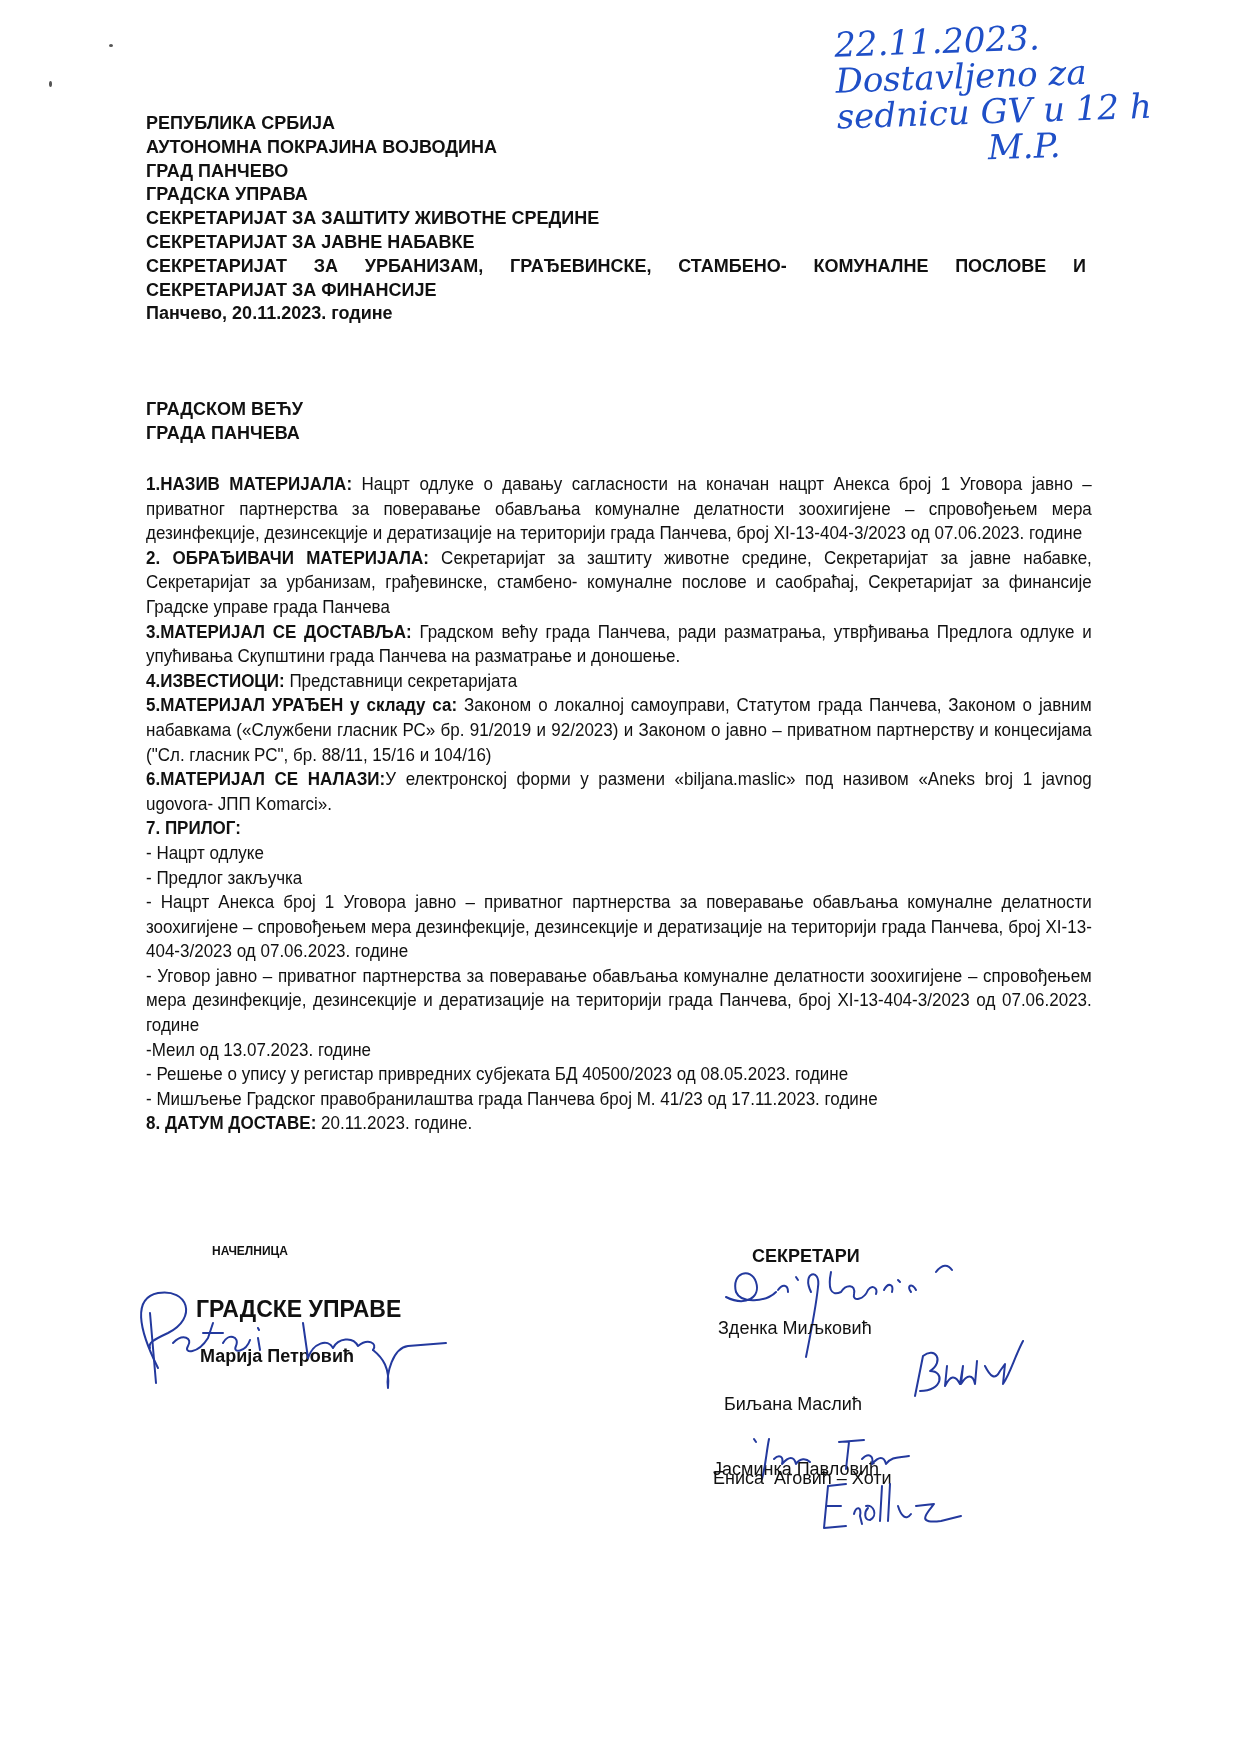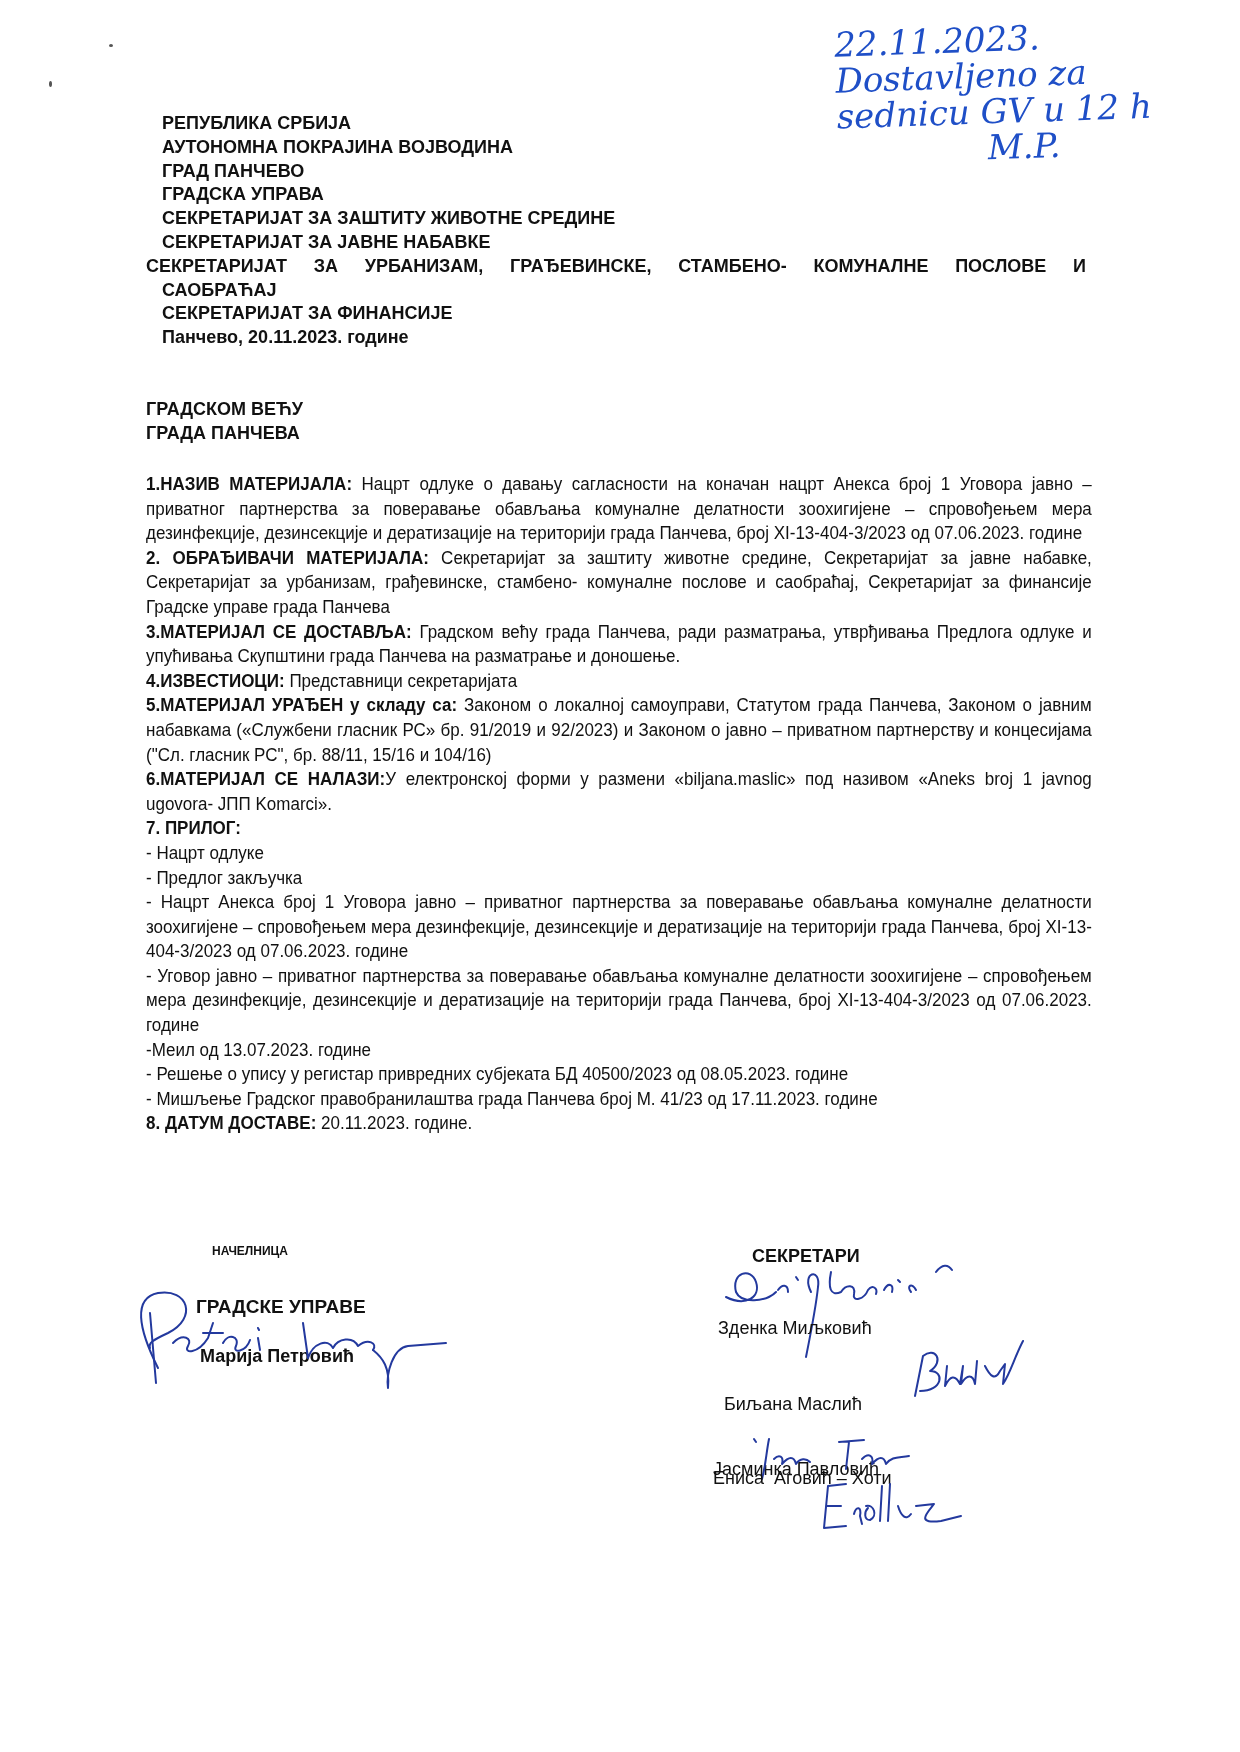--- a/index.html
+++ b/index.html
@@ -1,37 +1,37 @@
 <!DOCTYPE html>
 <html><head>
 <meta charset="utf-8">
 <style>
   html, body { margin: 0; padding: 0; background: #ffffff; }
   body { width: 1240px; height: 1752px; position: relative; overflow: hidden; color: #111; }
   .page { position: absolute; inset: 0; background: #fff; }
 
   .header { position: absolute; left: 146px; top: 112px; width: 940px;
     font-family: "Liberation Sans", sans-serif; font-weight: bold; font-size: 18px; line-height: 23.8px; }
-  .header .line { white-space: nowrap; margin-left: 16px; }
+  .header .line { white-space: nowrap; }
   .header .justify-line { text-align: justify; text-align-last: justify; width: 940px; white-space: normal; }
 
   .addressee { position: absolute; left: 146px; top: 397px;
     font-family: "Liberation Sans", sans-serif; font-weight: bold; font-size: 18px; line-height: 24px; }
 
   .body { position: absolute; left: 146px; top: 472px; width: 946px;
     font-family: "Liberation Sans", sans-serif; font-size: 18.3px; line-height: 24.6px;
     text-align: justify; transform: scaleX(0.93); transform-origin: left top; width: 1017px; }
   .body .sec { margin: 0; }
   .body .lbl { font-weight: bold; }
   .body .item { margin: 0; }
 
   .sig-left-title { position: absolute; left: 212px; top: 1244px;
     font-family: "Liberation Sans", sans-serif; font-weight: bold; font-size: 12px; }
   .sig-left-sub { position: absolute; left: 196px; top: 1296px;
-    font-family: "Liberation Sans", sans-serif; font-weight: bold; font-size: 19px; }
+    font-family: "Liberation Sans", sans-serif; font-weight: bold; font-size: 23px; }
   .sig-left-name { position: absolute; left: 200px; top: 1346px;
     font-family: "Liberation Sans", sans-serif; font-weight: bold; font-size: 18px; }
 
   .sig-right-title { position: absolute; left: 752px; top: 1246px;
     font-family: "Liberation Sans", sans-serif; font-weight: bold; font-size: 18px; }
   .sig-r { position: absolute; font-family: "Liberation Sans", sans-serif; font-weight: normal; font-size: 18px; white-space: pre; }
 
   .hand { position: absolute; font-family: "DejaVu Serif", serif; font-style: italic; color: #1f4fc7; }
   .hand-note { left: 836px; top: 20px; width: 380px; font-size: 34px; line-height: 36px; transform: rotate(-2deg); }
   .hand-note .l { white-space: nowrap; }
@@ -57,21 +57,20 @@
   </div>
 
   <div class="header">
     <div class="line">РЕПУБЛИКА СРБИЈА</div>
     <div class="line">АУТОНОМНА ПОКРАЈИНА ВОЈВОДИНА</div>
     <div class="line">ГРАД ПАНЧЕВО</div>
     <div class="line">ГРАДСКА УПРАВА</div>
     <div class="line">СЕКРЕТАРИЈАТ ЗА ЗАШТИТУ ЖИВОТНЕ СРЕДИНЕ</div>
     <div class="line">СЕКРЕТАРИЈАТ ЗА ЈАВНЕ НАБАВКЕ</div>
     <div class="justify-line">СЕКРЕТАРИЈАТ ЗА УРБАНИЗАМ, ГРАЂЕВИНСКЕ, СТАМБЕНО- КОМУНАЛНЕ ПОСЛОВЕ И</div>
-    <div class="line">САОБРАЋАЈ</div>
     <div class="line">СЕКРЕТАРИЈАТ ЗА ФИНАНСИЈЕ</div>
     <div class="line">Панчево, 20.11.2023. године</div>
   </div>
 
   <div class="addressee">
     <div>ГРАДСКОМ ВЕЋУ</div>
     <div>ГРАДА ПАНЧЕВА</div>
   </div>
 
   <div class="body">

